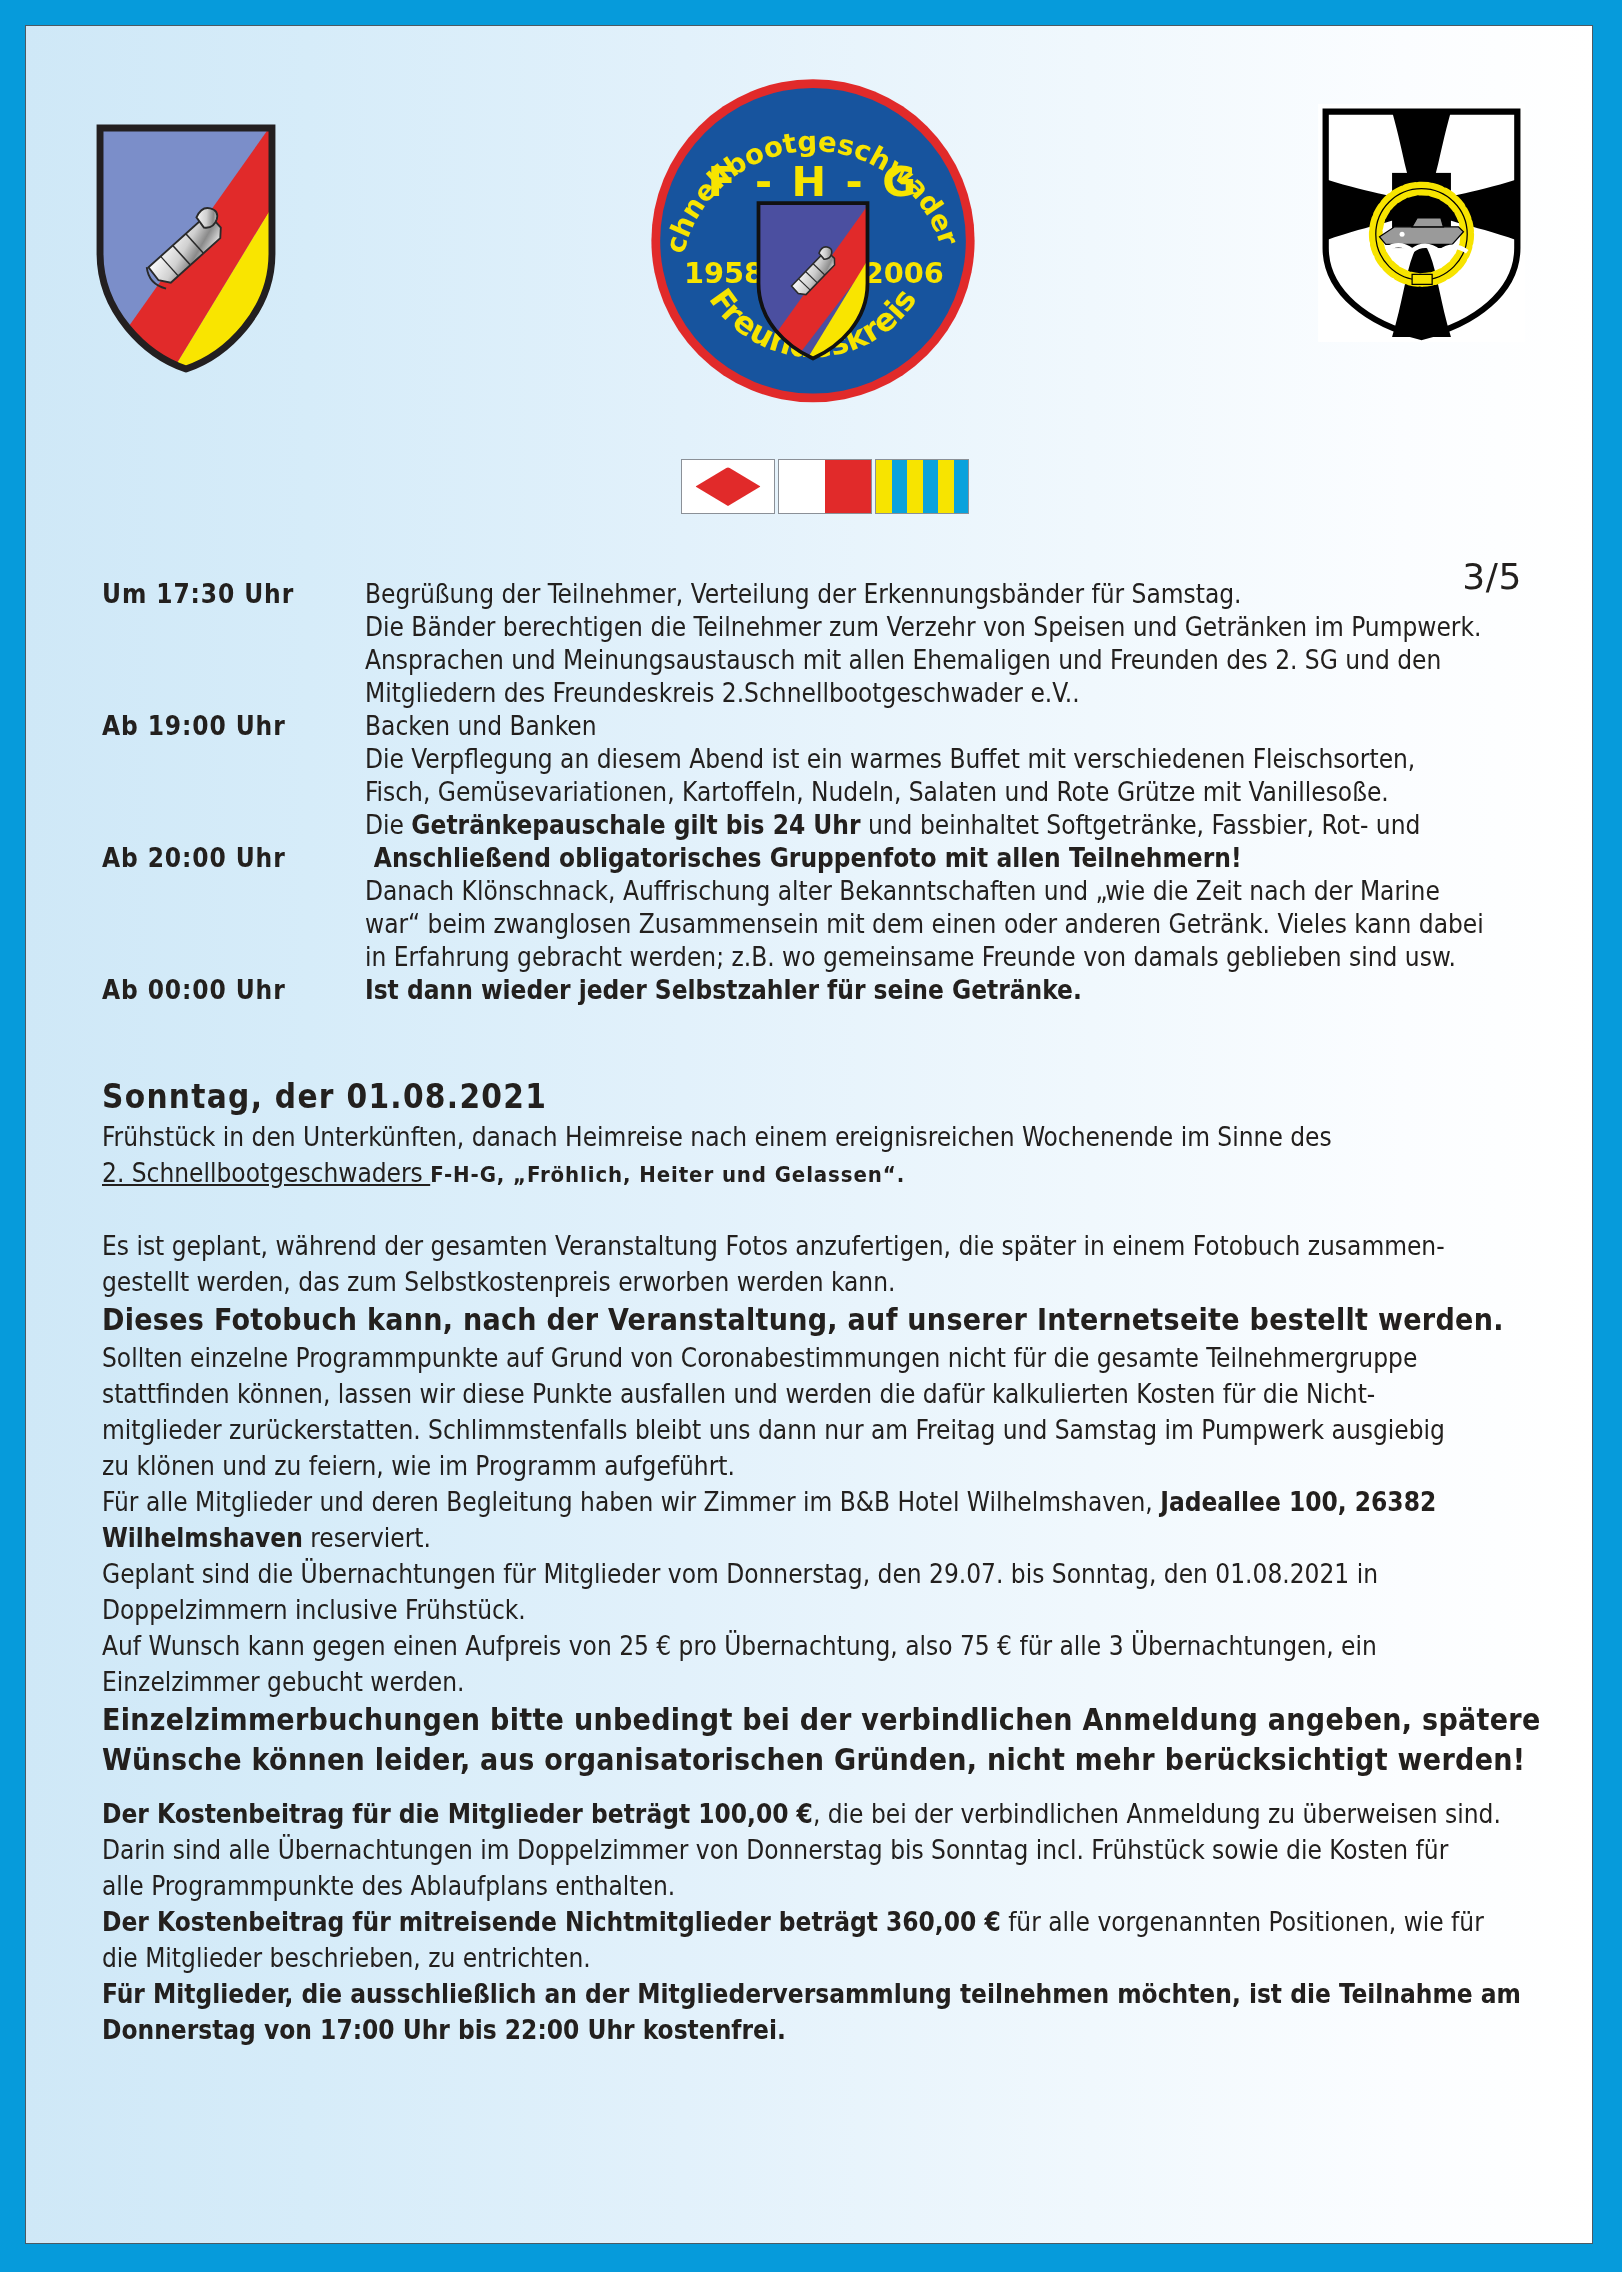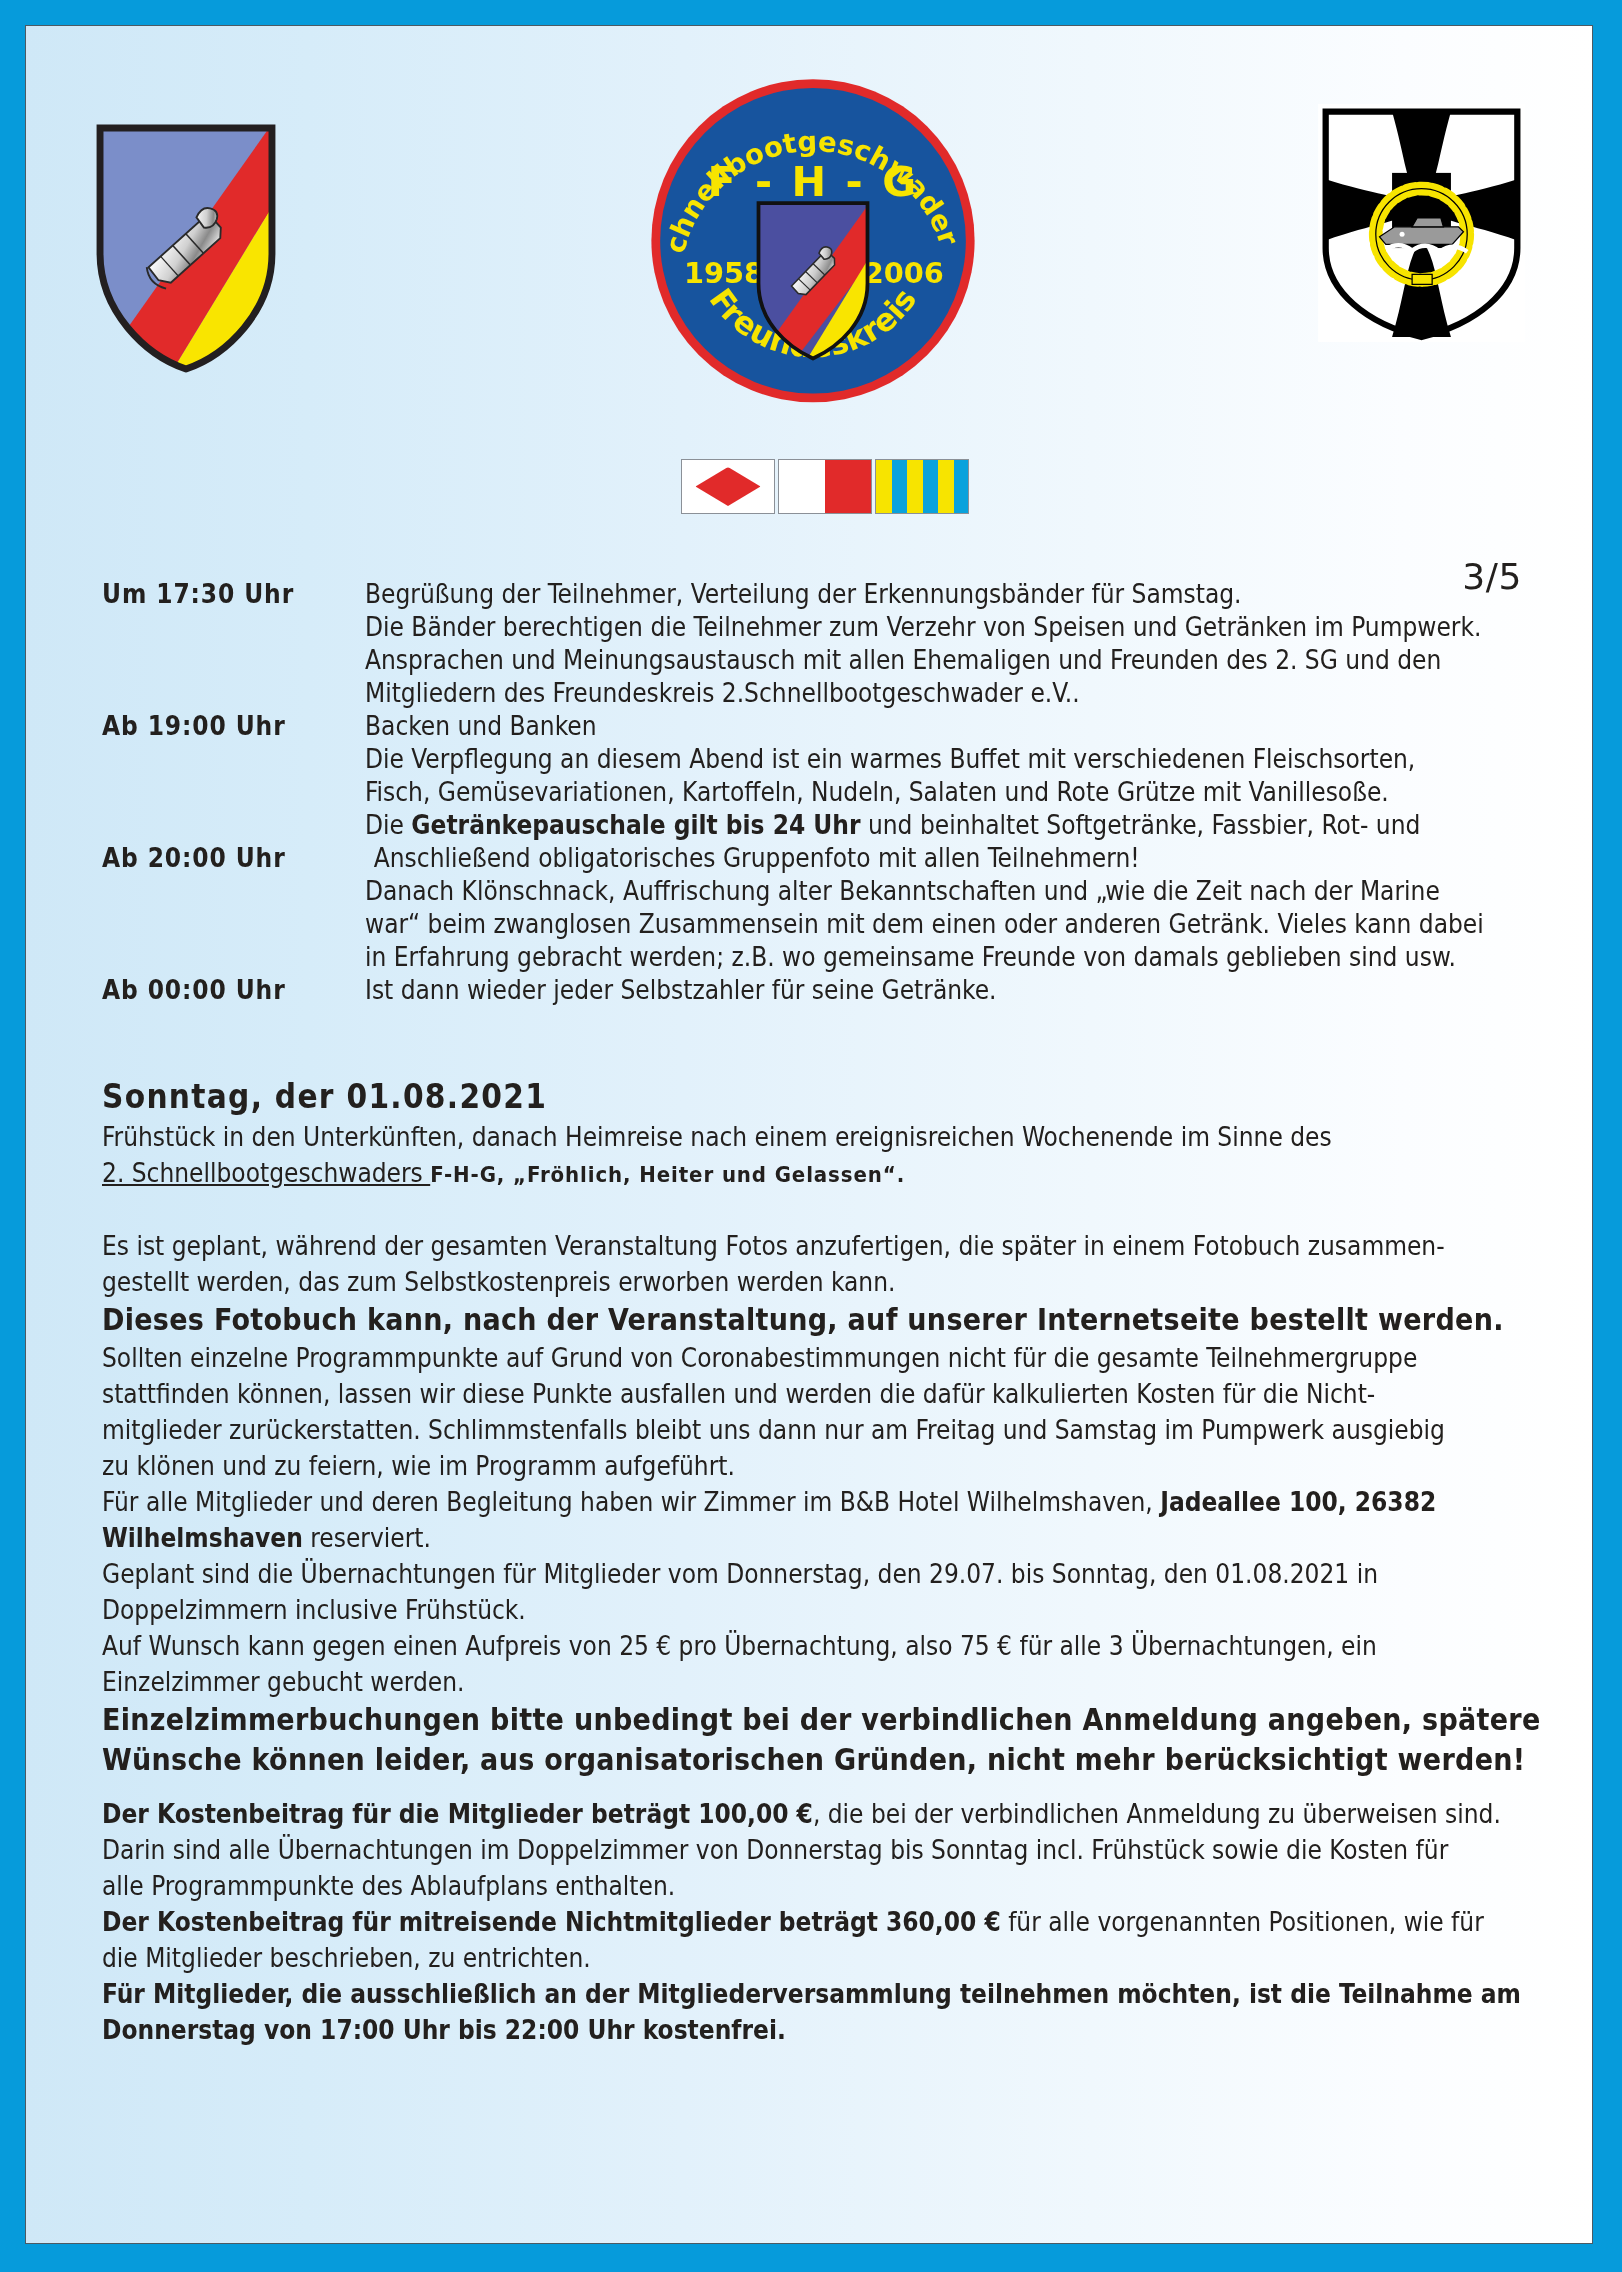--- a/index.html
+++ b/index.html
@@ -53,21 +53,21 @@
 
   .schedule{display:block;}
   .sched-row{display:flex;align-items:flex-start;}
   .sched-time{
     flex:0 0 263px;
     font-size:26px;font-weight:bold;letter-spacing:0.9px;
     line-height:33px;white-space:nowrap;
   }
   .sched-body{flex:1 1 auto;}
   .ln{font-size:26px;line-height:33px;white-space:nowrap;}
-  .ln.b{font-weight:normal;}
+  .ln.b{font-weight:bold;}
   .ln.indent{padding-left:8.8px;}
 
   .gap-lg{height:68px;}
   .gap-md{height:35px;}
   .gap-sm{height:16.3px;}
 
   .h-day{font-size:33px;font-weight:bold;letter-spacing:1.3px;line-height:44px;}
   .p-line{font-size:26px;line-height:36px;white-space:nowrap;}
   .p-line.big{font-size:30px;font-weight:bold;letter-spacing:0.3px;line-height:40px;}
   .p-line b{font-weight:bold;}

